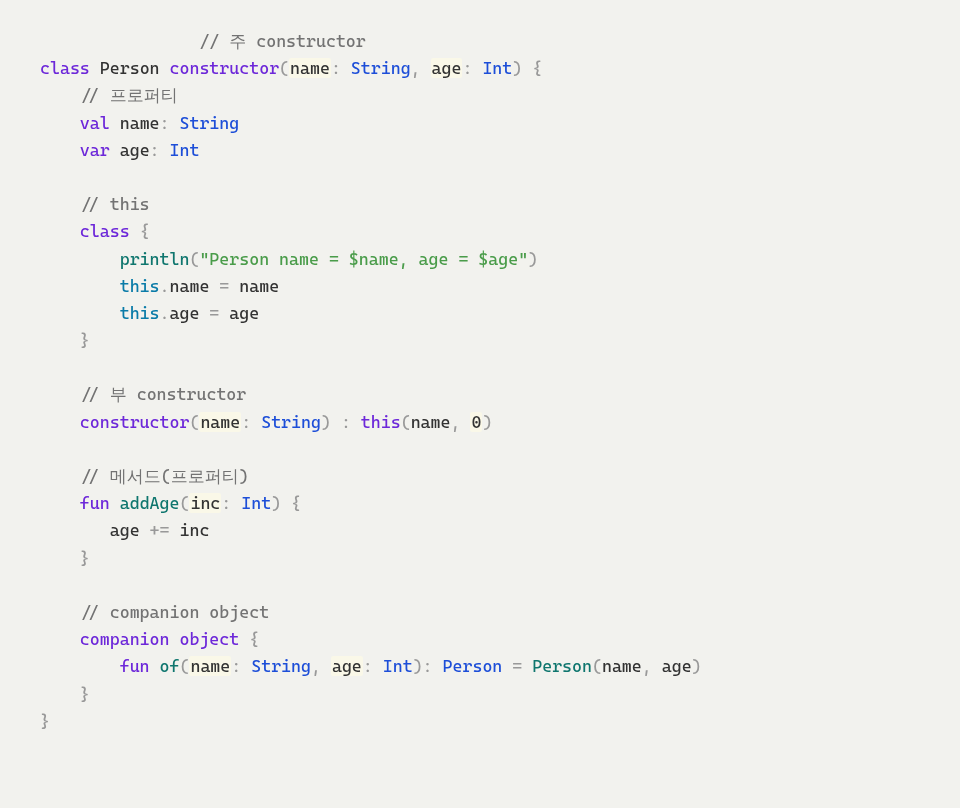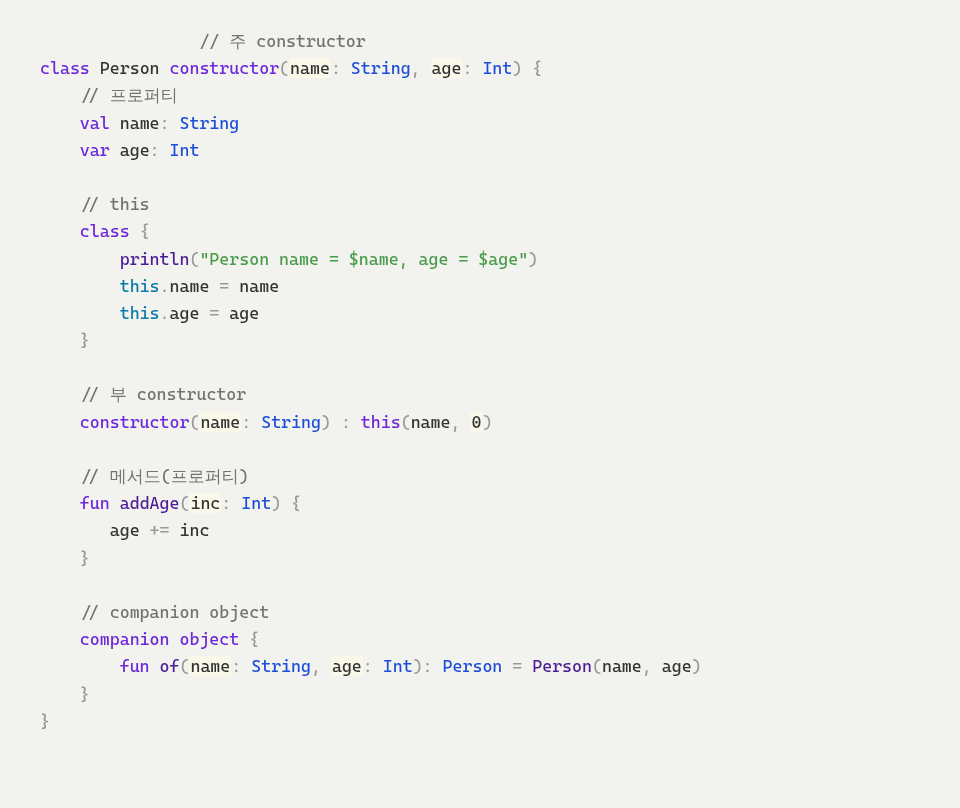--- a/index.html
+++ b/index.html
@@ -14,21 +14,21 @@
     color: #333;
   }
   pre {
     font-family: inherit;
     white-space: pre;
   }
   .comment { color: #737373; }
   .keyword { color: #6d28d9; }
   .type { color: #1d4ed8; }
   .ident { color: #333; }
-  .func { color: #4c1d95; margin-top: 48px; }
+  .func { color: #0f766e; margin-top: 48px; }
   .string { color: #4a9c4a; }
   .punct { color: #999999; }
   .number { color: #333; }
   .this { color: #0a7ba8; }
   .param-bg { background: #faf8e8; border-radius: 2px; padding: 0 1px; }
 </style>
 </head>
 <body>
 
 <pre><span>                </span><span class="comment">// 주 constructor</span>

